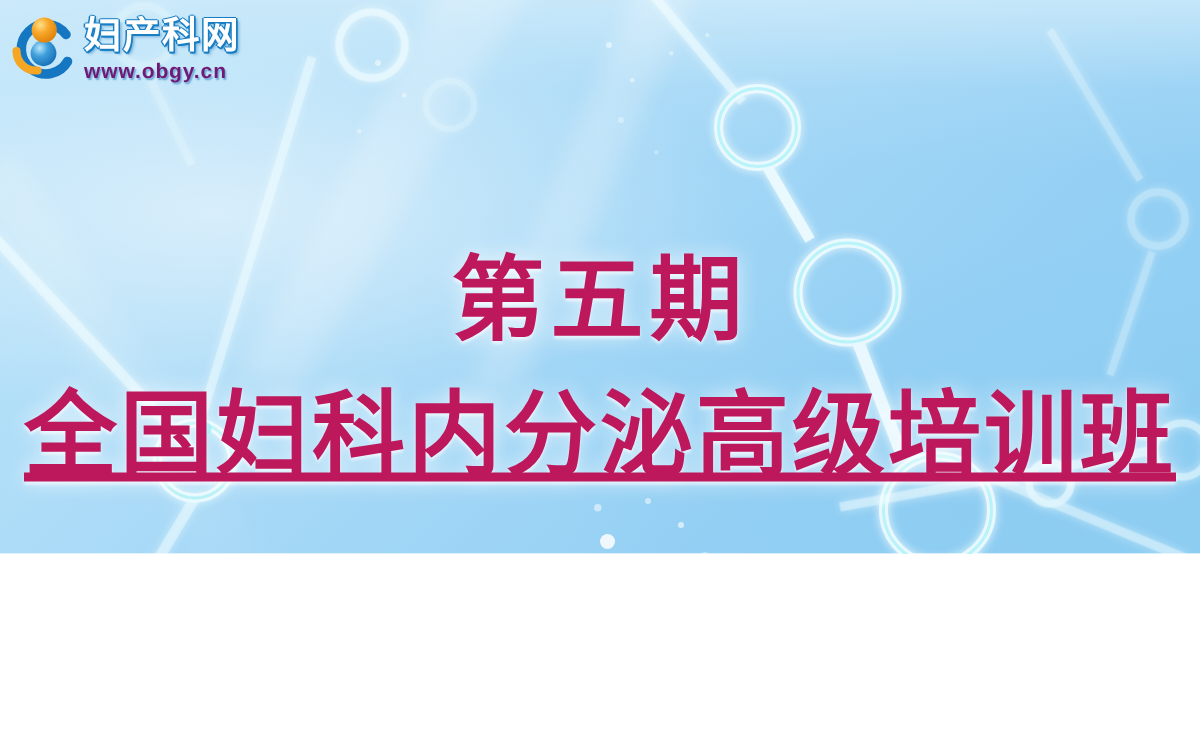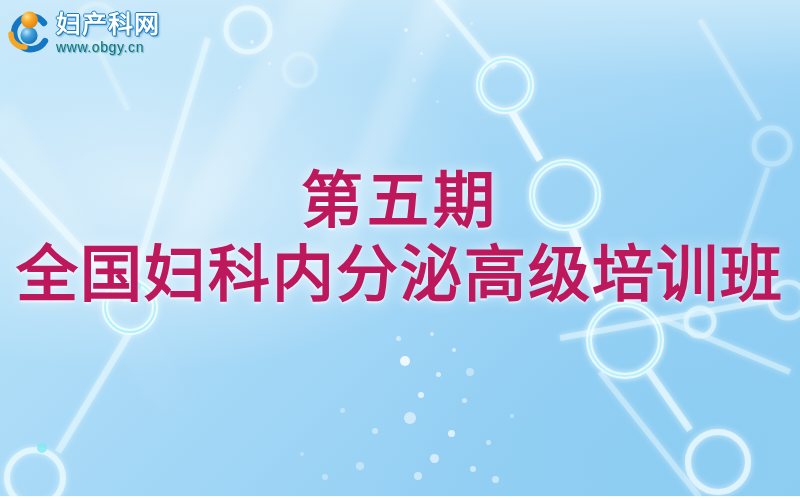--- a/index.html
+++ b/index.html
@@ -6,21 +6,21 @@
   html, body {
     margin: 0;
     padding: 0;
     background: #ffffff;
   }
   * { box-sizing: border-box; }
 
   .banner {
     position: relative;
     width: 800px;
-    height: 496px;
+    height: 369px;
     overflow: hidden;
     font-family: "Liberation Sans", "DejaVu Sans", sans-serif;
     background: #a5d8f5;
   }
 
   
   .bg-base {
     position: absolute;
     inset: 0;
     background:
@@ -76,22 +76,22 @@
     letter-spacing: 1px;
     text-shadow:
       0 0 1px #1a7fc4,
       1px 0 0 #1a7fc4, -1px 0 0 #1a7fc4,
       0 1px 0 #1a7fc4, 0 -1px 0 #1a7fc4,
       1px 1px 0 #1a7fc4, 2px 2px 2px rgba(26,112,180,0.45);
     margin-bottom: 3px;
   }
   .brand-url {
     font-size: 14px;
-    font-weight: 400;
-    color: #0f766e;
+    font-weight: 700;
+    color: #701a75;
     letter-spacing: 0.6px;
     text-shadow: 1px 1px 1px rgba(40,120,185,0.55);
   }
 
   
   .headline {
     position: absolute;
     left: 0;
     right: 0;
     top: 168px;
@@ -104,22 +104,23 @@
   .title-line1 {
     font-size: 62px;
     line-height: 1.06;
     letter-spacing: 4px;
     text-shadow: 0 0 14px rgba(255,255,255,0.75), 0 2px 2px rgba(255,255,255,0.6);
   }
   .title-line2 {
     font-size: 62px;
     line-height: 1.12;
     letter-spacing: 2px;
-    margin-top: 6px;
+    margin-top: 22px;
     text-shadow: 0 0 14px rgba(255,255,255,0.75), 0 2px 2px rgba(255,255,255,0.6);
+    text-decoration: underline;
   }
 </style>
 </head>
 <body>
 
 <div class="banner">
 
   <div class="bg-base"></div>
   <div class="bg-topfade"></div>
 

